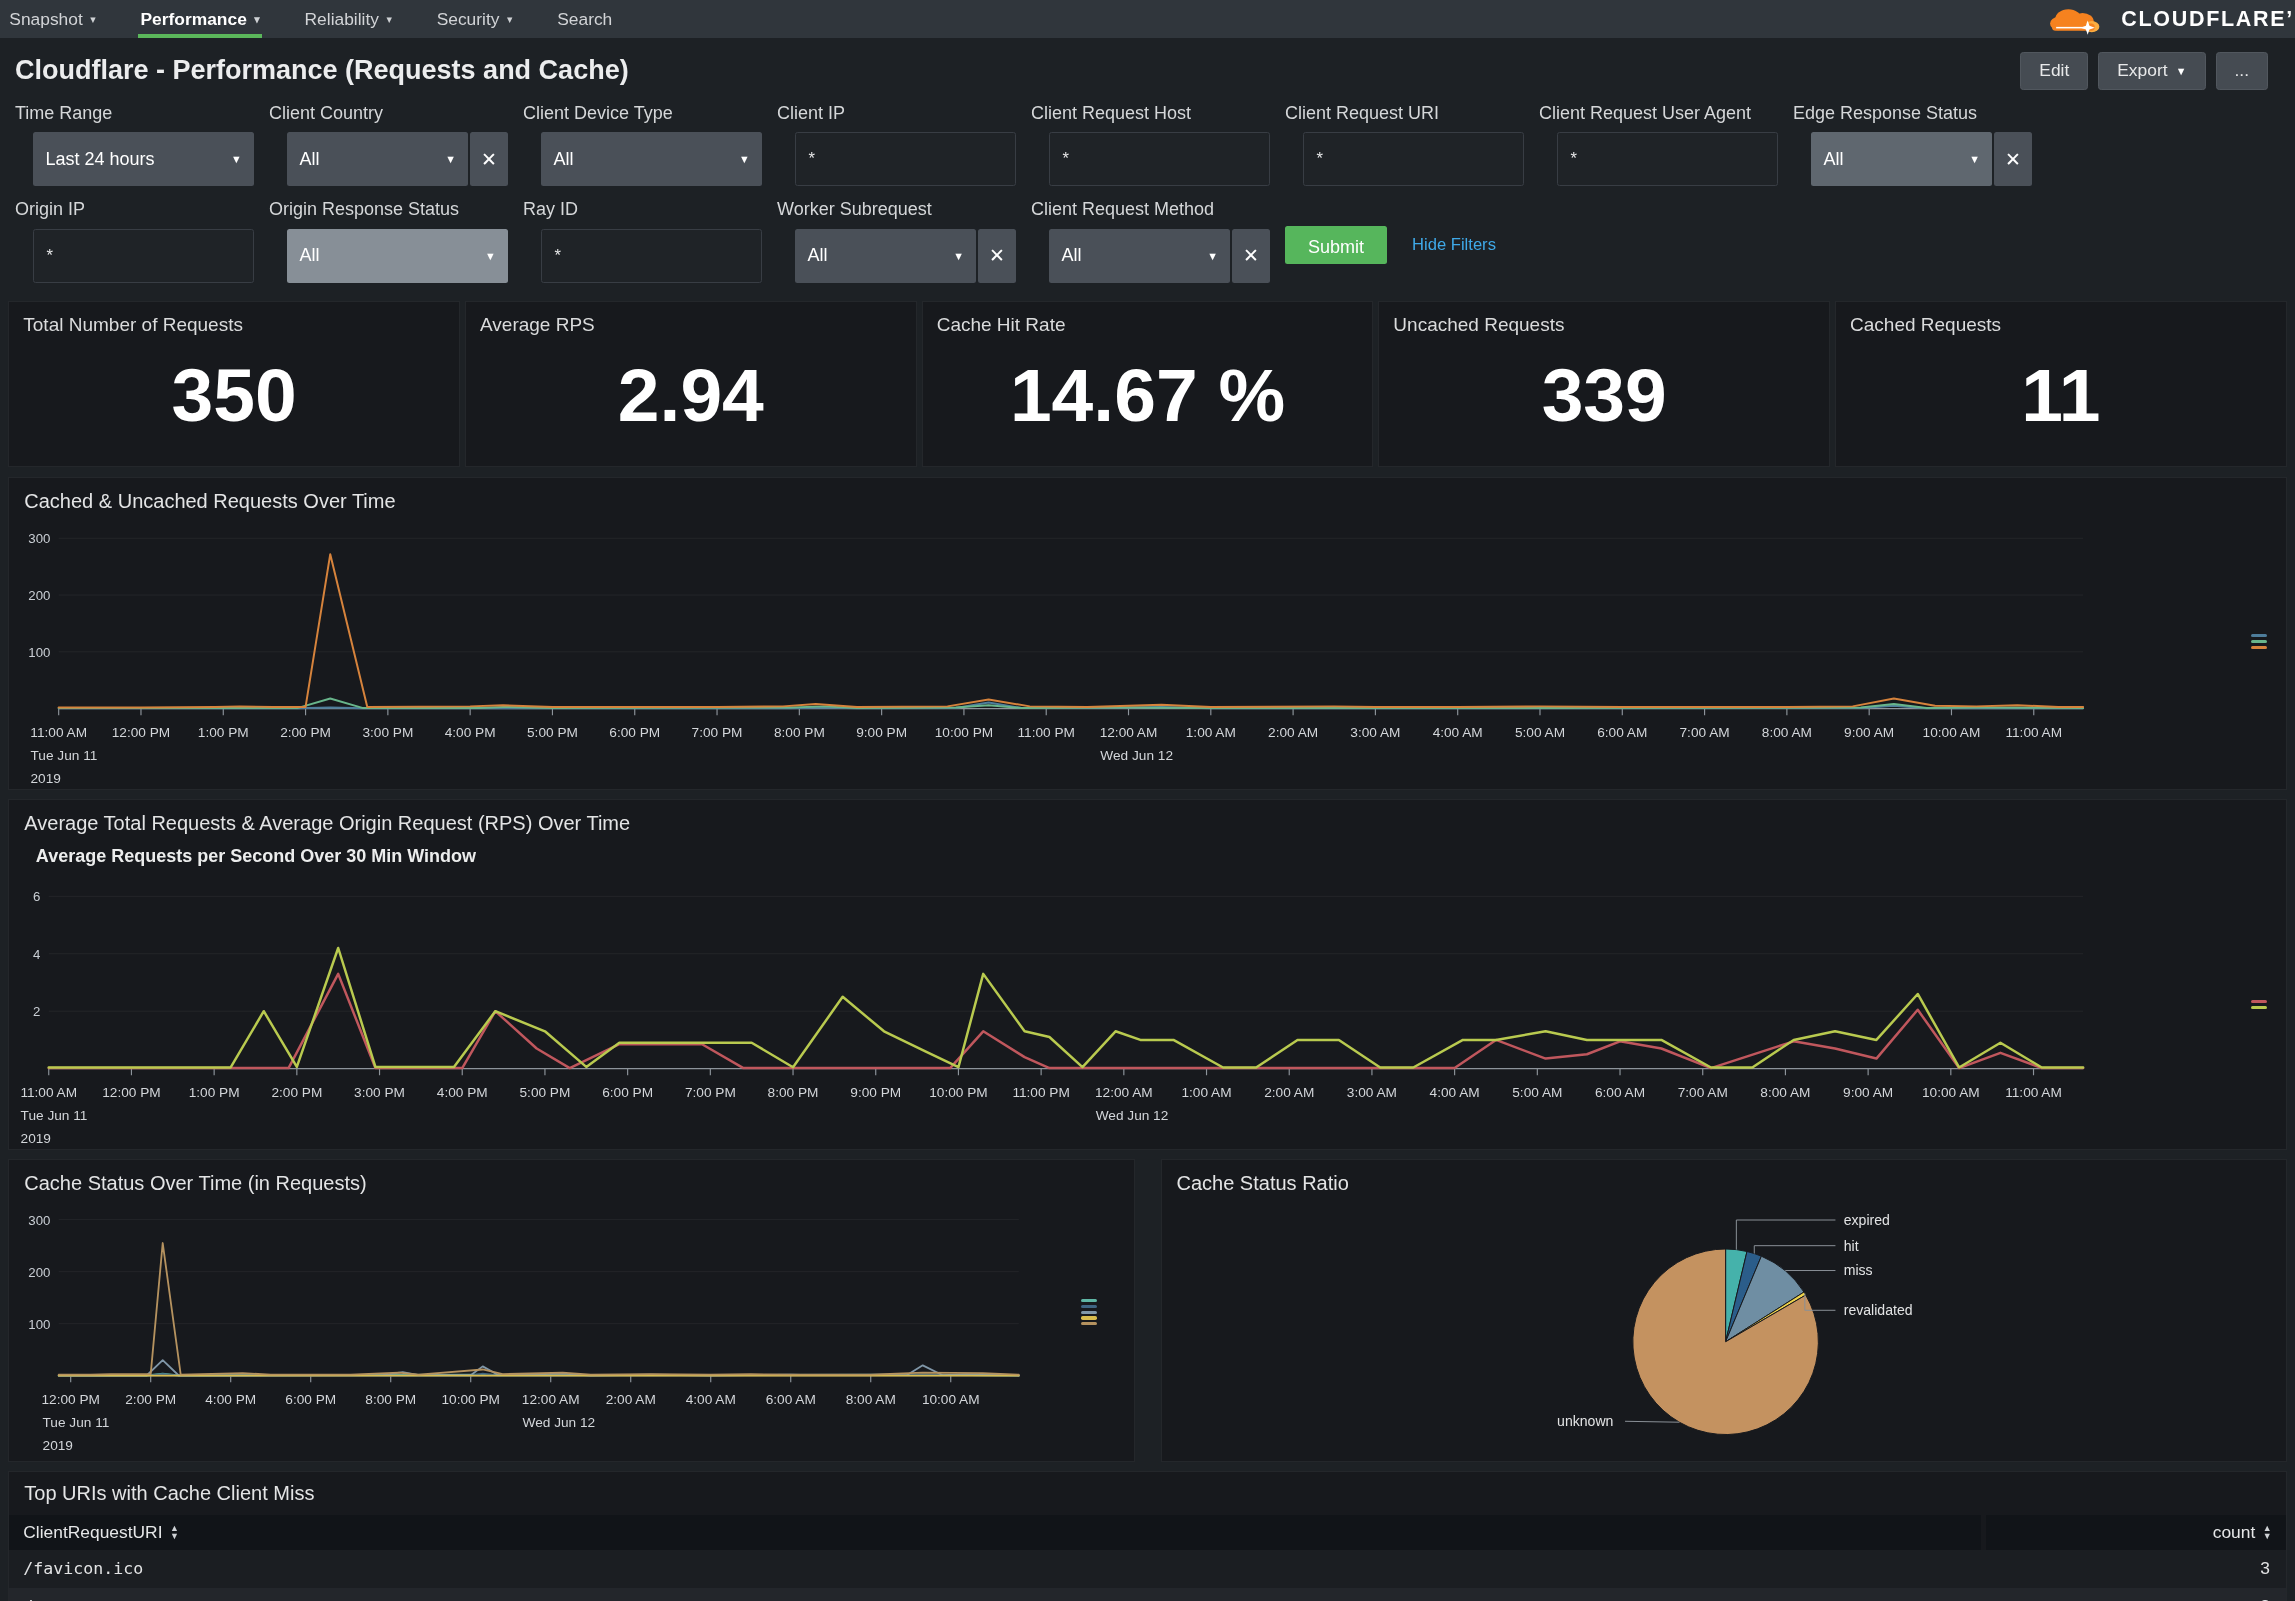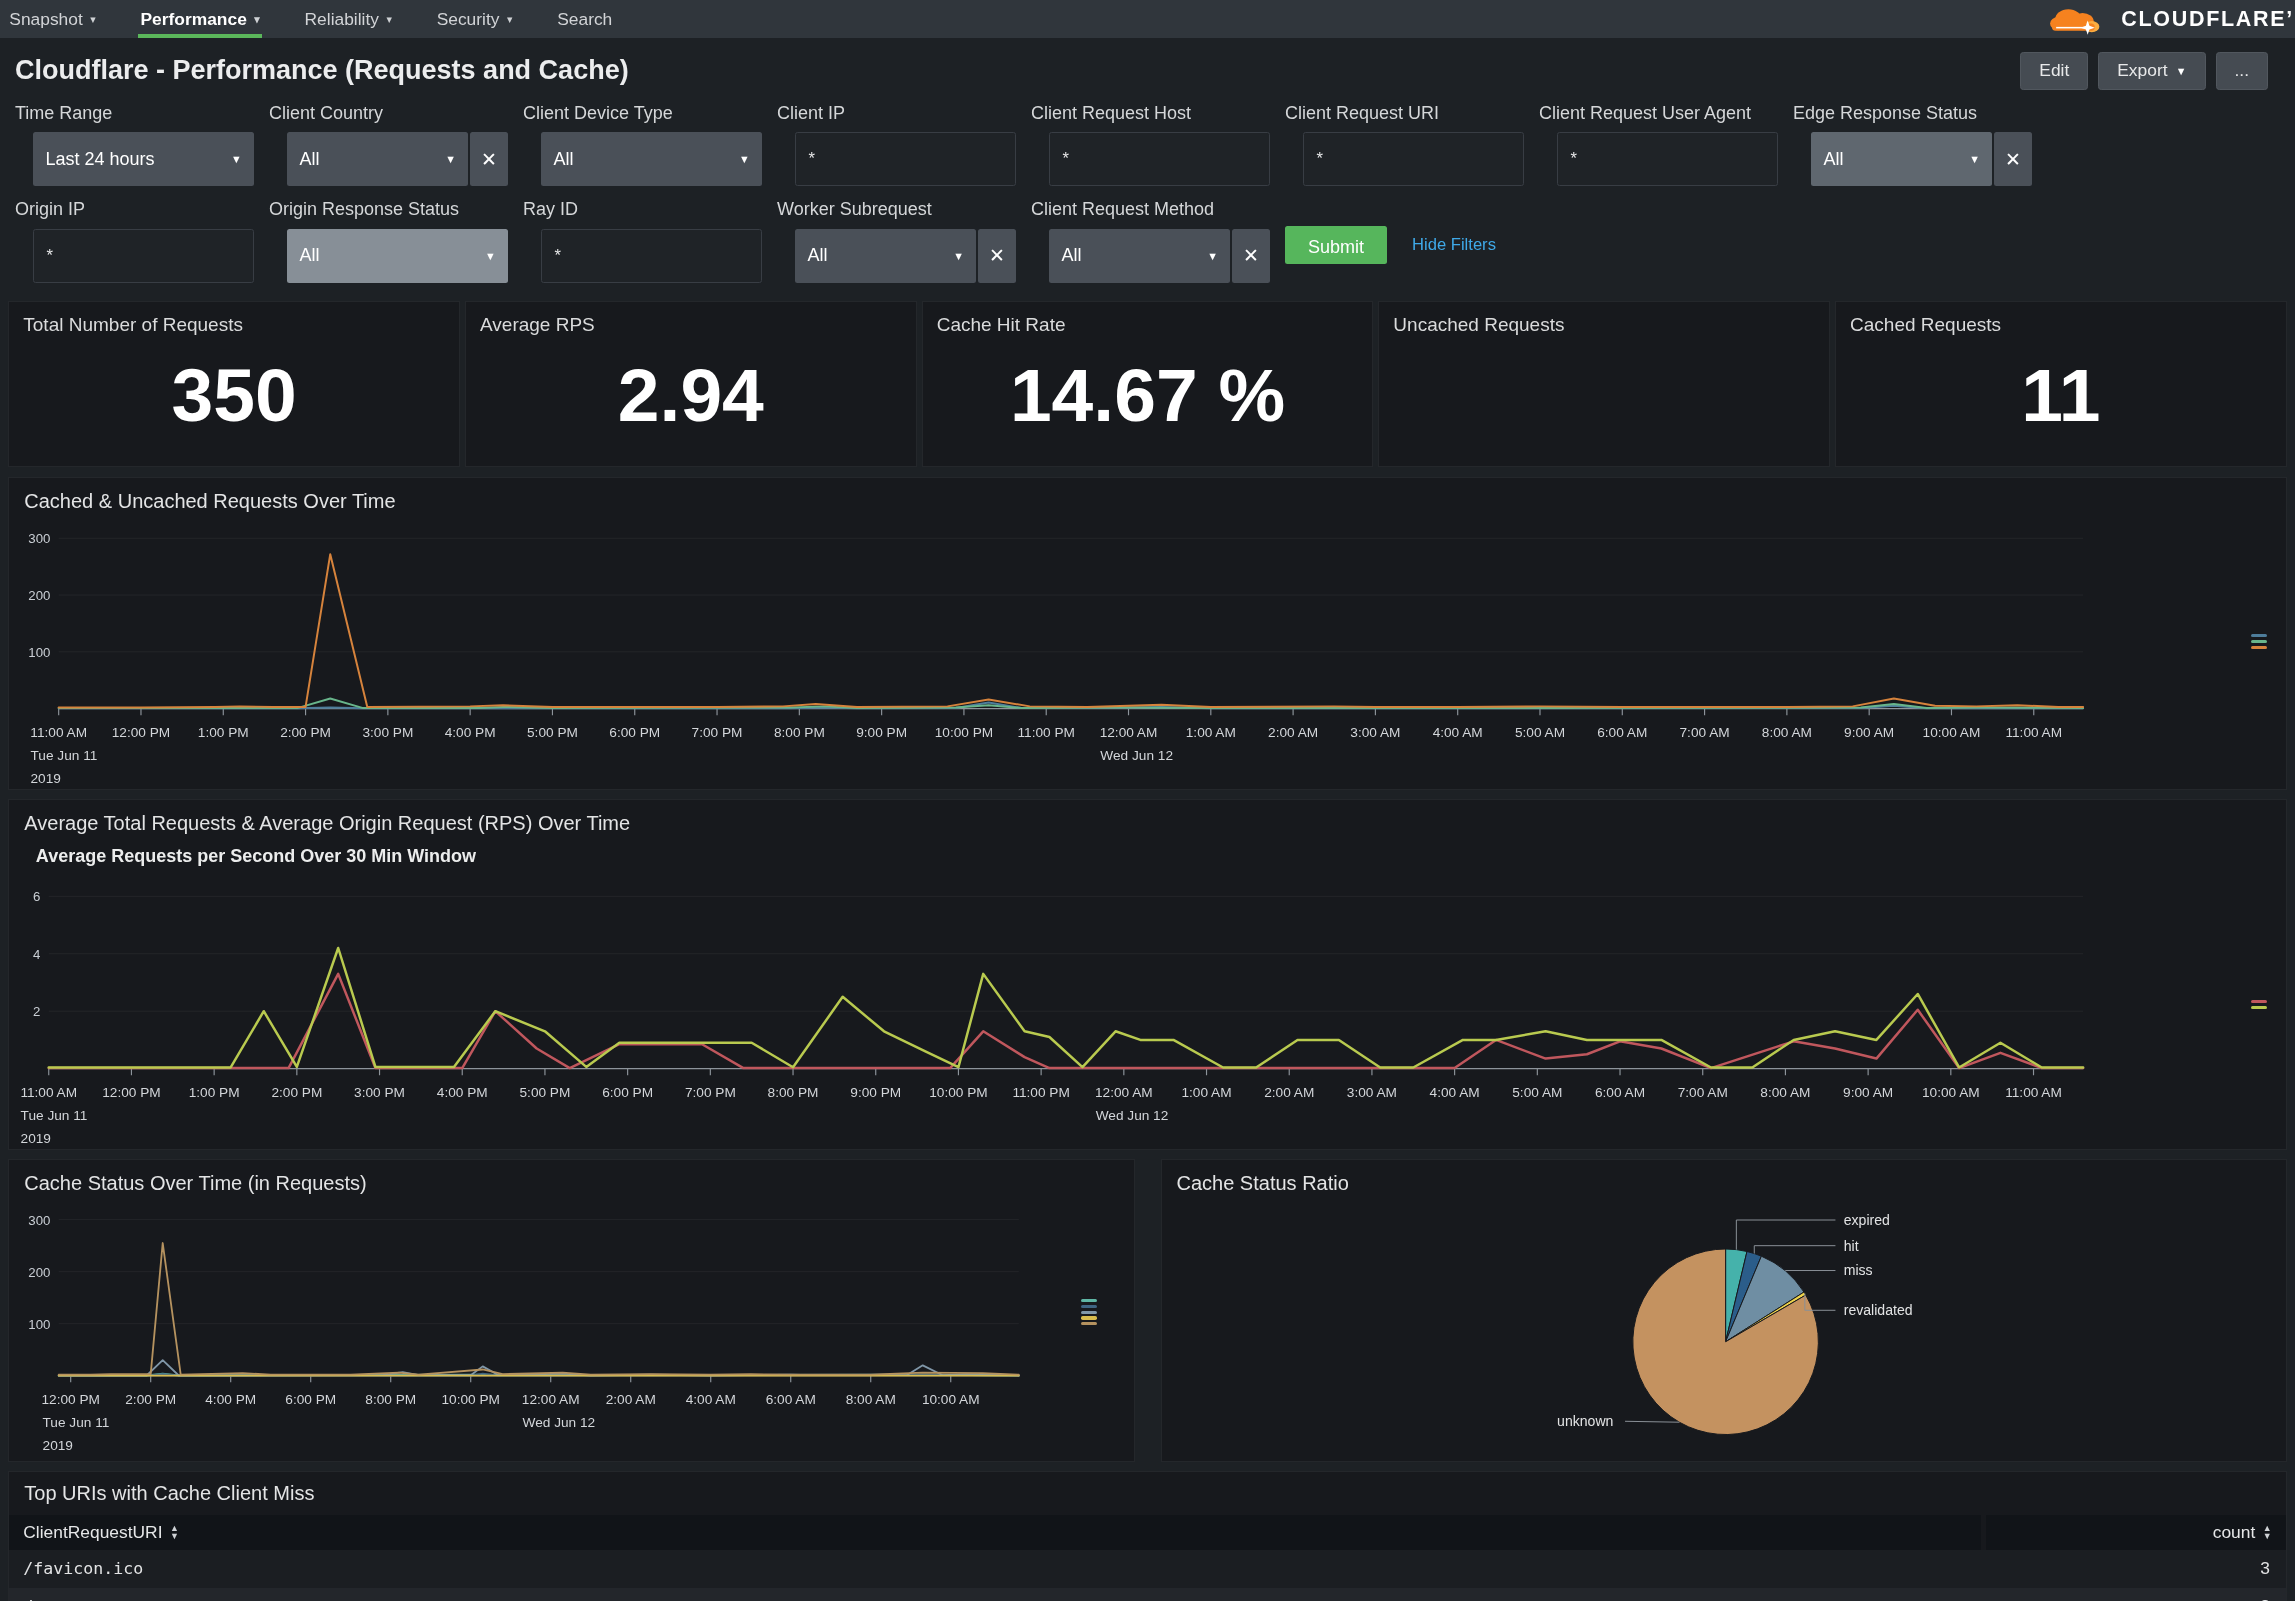--- a/index.html
+++ b/index.html
@@ -255,20 +255,21 @@
     <div class="stat">
       <div class="stat-label">Average RPS</div>
       <div class="stat-value">2.94</div>
     </div>
     <div class="stat">
       <div class="stat-label">Cache Hit Rate</div>
       <div class="stat-value">14.67 %</div>
     </div>
     <div class="stat">
       <div class="stat-label">Uncached Requests</div>
+      <div class="stat-value">339</div>
     </div>
     <div class="stat">
       <div class="stat-label">Cached Requests</div>
       <div class="stat-value">11</div>
     </div>
   </div>
 
 <div class="panel" id="panel-requests">
   <div class="panel-title">Cached &amp; Uncached Requests Over Time</div>
   <div class="chart" id="chart-requests"><svg width="2277" height="272" viewBox="0 0 2750 328">

